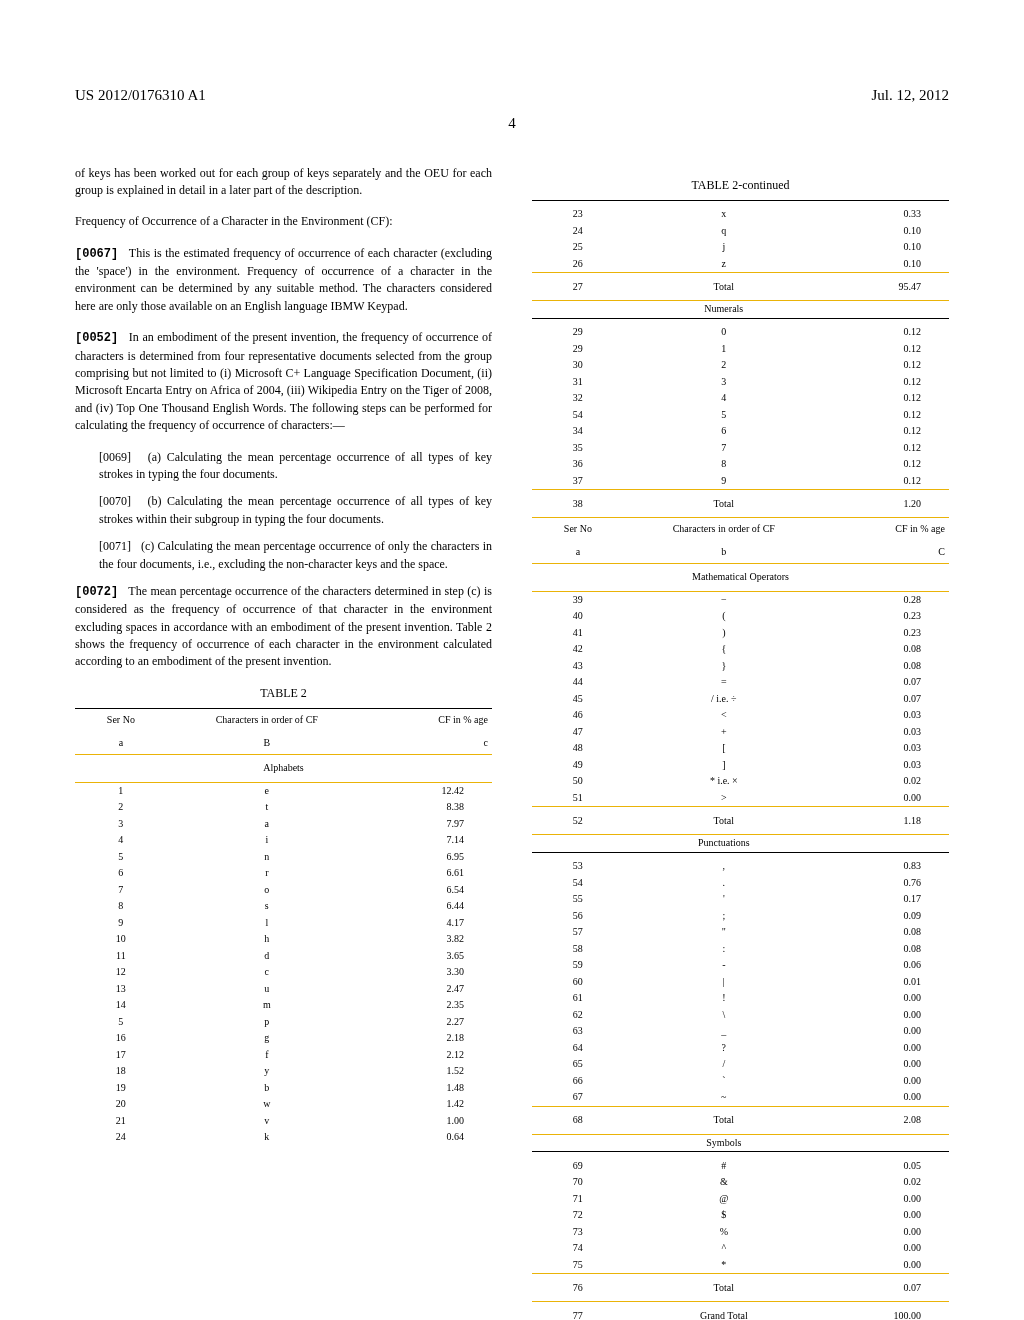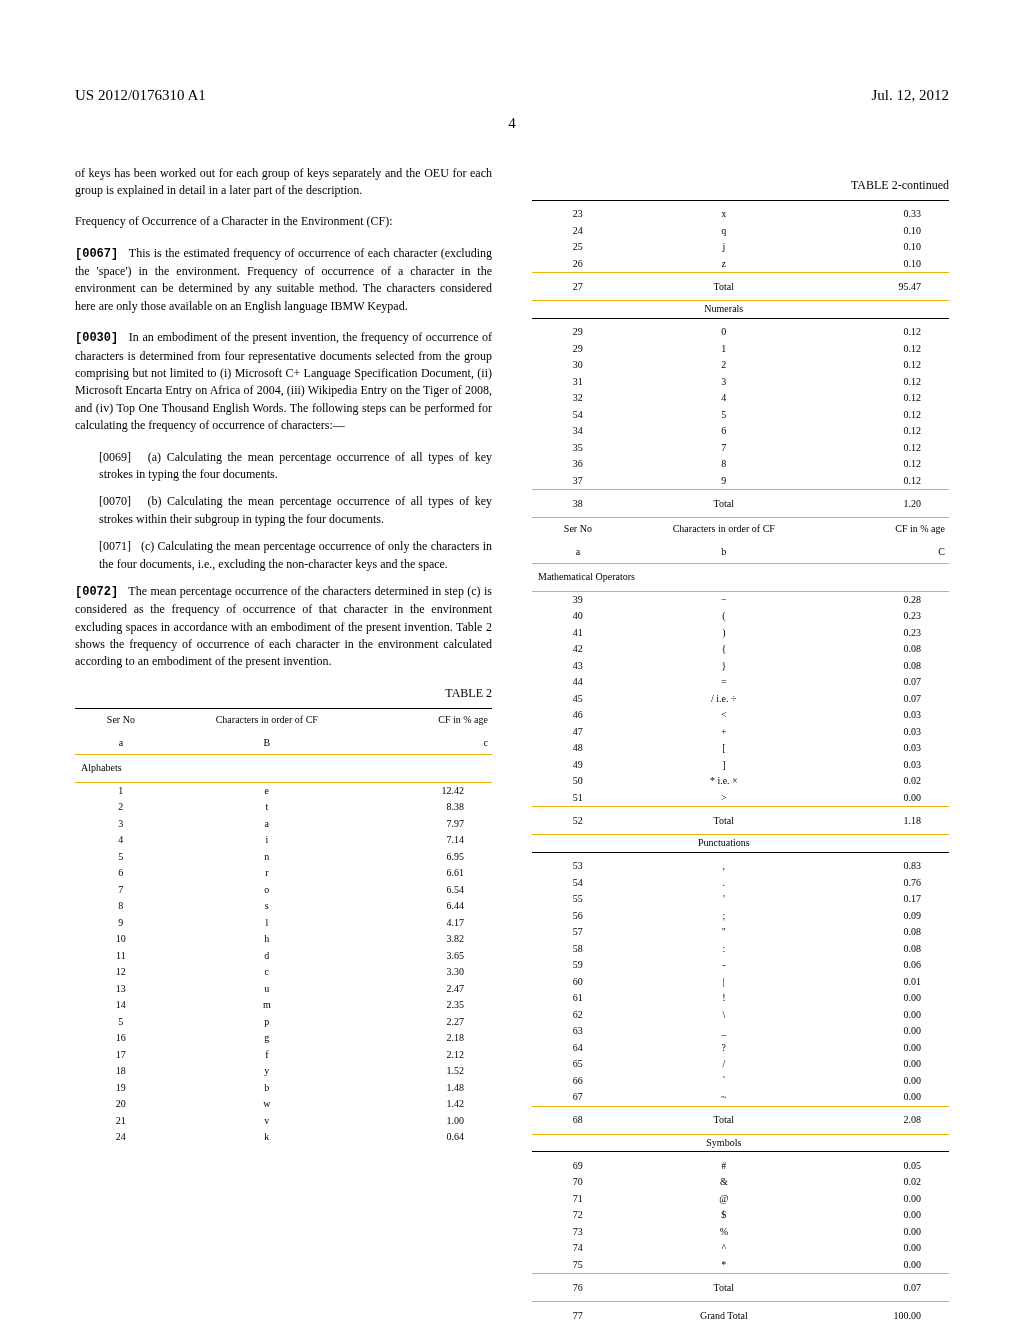--- a/index.html
+++ b/index.html
@@ -46,42 +46,42 @@
   }
   .section-title {
     margin: 14px 0 14px 0;
   }
   .indented {
     margin-left: 24px;
     text-align: justify;
     margin-bottom: 10px;
   }
   .table-caption {
-    text-align: right;
+    text-align: center;
     margin: 12px 0 6px 0;
     font-family: Liberation Serif, serif;
   }
   .tbl {
     width: 100%;
     border-collapse: collapse;
     font-size: 10px;
   }
   .tbl .hdr-row td {
     padding: 4px 4px;
   }
   .tbl .rule-top td { border-top: 1px solid #000; }
   .tbl .rule-bot td { border-bottom: 1px solid #eab308; }
   .tbl td {
     padding: 1px 6px;
   }
   .tbl .c1 { text-align: center; width: 22%; }
   .tbl .c2 { text-align: center; width: 48%; }
   .tbl .c3 { text-align: right; width: 30%; padding-right: 28px; }
   .tbl .sect td {
-    text-align: left;
+    text-align: center;
     padding-top: 6px;
     padding-bottom: 6px;
   }
   .tbl .total-row td { padding-bottom: 6px; }
   .tbl .spacer td { height: 6px; }
 </style>
 </head>
 <body>
 
 <div class="page">
@@ -99,21 +99,21 @@
       <div class="para">of keys has been worked out for each group of keys separately and the OEU for each group is explained in detail in a later part of the description.</div>
 
       <div class="section-title">Frequency of Occurrence of a Character in the Environment (CF):</div>
 
       <div class="para">
         <span class="pnum">[0067]</span>
         &nbsp;&nbsp;<span>This is the estimated frequency of occurrence of each character (excluding the 'space') in the environment. Frequency of occurrence of a character in the environment can be determined by any suitable method. The characters considered here are only those available on an English language IBMW Keypad.</span>
       </div>
 
       <div class="para">
-        <span class="pnum">[0030]</span>
+        <span class="pnum">[0052]</span>
         &nbsp;&nbsp;<span>In an embodiment of the present invention, the frequency of occurrence of characters is determined from four representative documents selected from the group comprising but not limited to (i) Microsoft C+ Language Specification Document, (ii) Microsoft Encarta Entry on Africa of 2004, (iii) Wikipedia Entry on the Tiger of 2008, and (iv) Top One Thousand English Words. The following steps can be performed for calculating the frequency of occurrence of characters:—</span>
       </div>
 
       <div class="indented">
         <span class="pnum">[0069]</span>
         &nbsp;&nbsp;<span>(a) Calculating the mean percentage occurrence of all types of key strokes in typing the four documents.</span>
       </div>
       <div class="indented">
         <span class="pnum">[0070]</span>
         &nbsp;&nbsp;<span>(b) Calculating the mean percentage occurrence of all types of key strokes within their subgroup in typing the four documents.</span>

